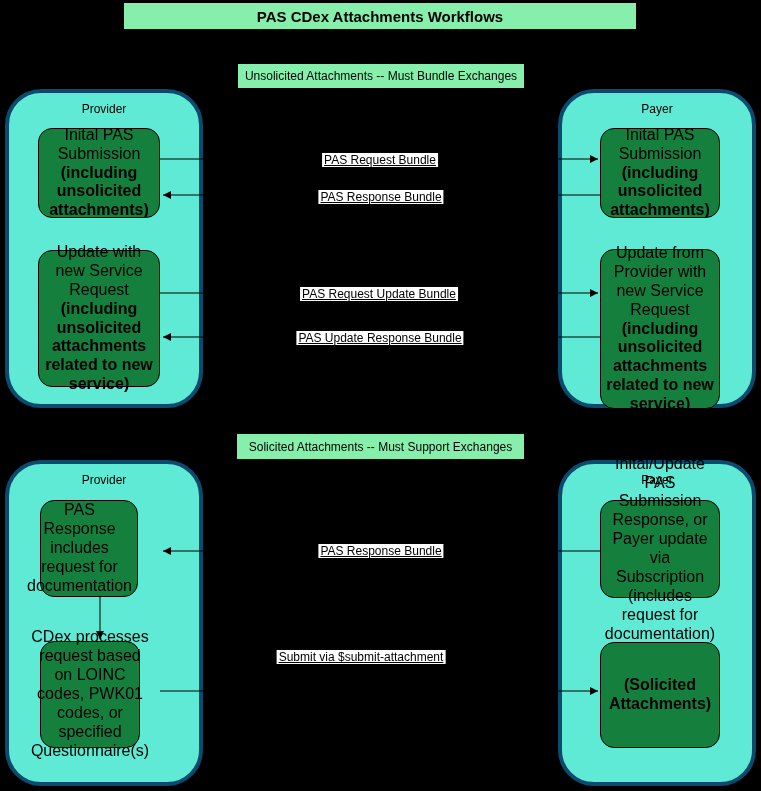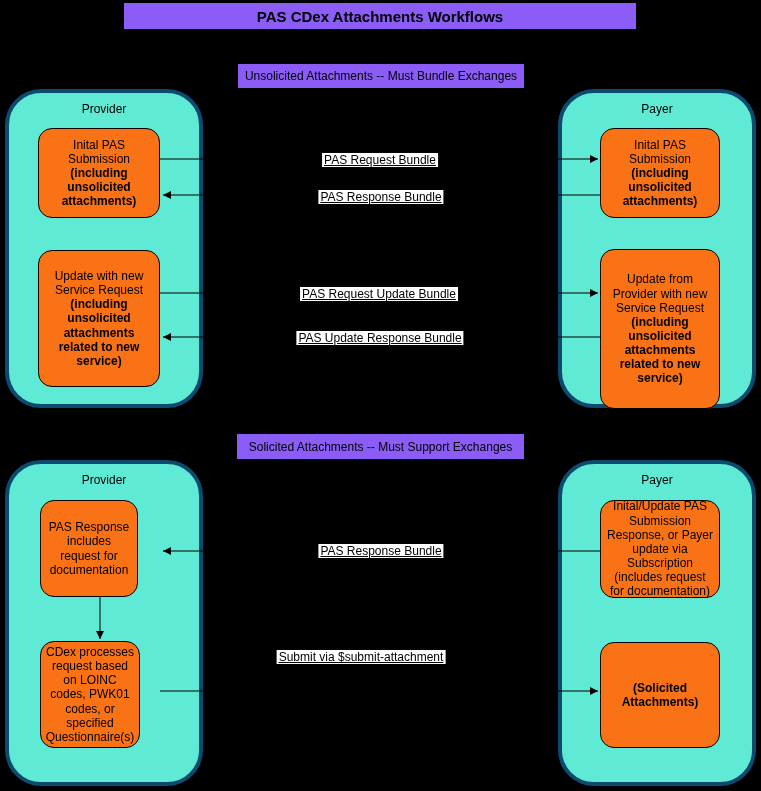--- a/index.html
+++ b/index.html
@@ -1,35 +1,35 @@
 <!DOCTYPE html>
 <html><head>
 <meta charset="utf-8">
 <style>
   html,body{margin:0;padding:0;background:#000;}
   #canvas{
     position:relative;width:761px;height:791px;background:#000000;
     font-family:"Liberation Sans", sans-serif;color:#000;overflow:hidden;
   }
   .white-box{
-    position:absolute;background:#8b5cf6;border:1px solid #000;
+    position:absolute;background:#86efac;border:1px solid #000;
     display:flex;align-items:center;justify-content:center;
     box-sizing:border-box;text-align:center;
   }
   .title{font-weight:bold;font-size:15px;z-index:3;}
   .section-h{font-size:12px;z-index:3;}
   .actor{
     position:absolute;width:198px;background:#5eead4;border:4px solid #0c4a6e;
     border-radius:36px;box-sizing:border-box;z-index:1;
   }
   .actor-label{text-align:center;padding-top:9px;font-size:12px;}
   .node{
-    position:absolute;background:#f97316;border:1px solid #000;border-radius:14px;
+    position:absolute;background:#15803d;border:1px solid #000;border-radius:14px;
     display:flex;align-items:center;justify-content:center;text-align:center;
-    font-size:12px;line-height:1.18;padding:3px 5px;box-sizing:border-box;z-index:2;
+    font-size:16px;line-height:1.18;padding:3px 5px;box-sizing:border-box;z-index:2;
   }
   .node .nrm{display:block;}
   .node .bld{display:block;font-weight:bold;}
   .arrows{position:absolute;left:0;top:0;z-index:5;pointer-events:none;}
   .msg{
     position:absolute;transform:translate(-50%,-50%);background:#ffffff;
     font-size:12px;padding:0 2px;white-space:nowrap;z-index:6;text-decoration:underline;
   }
 </style>
 </head>

